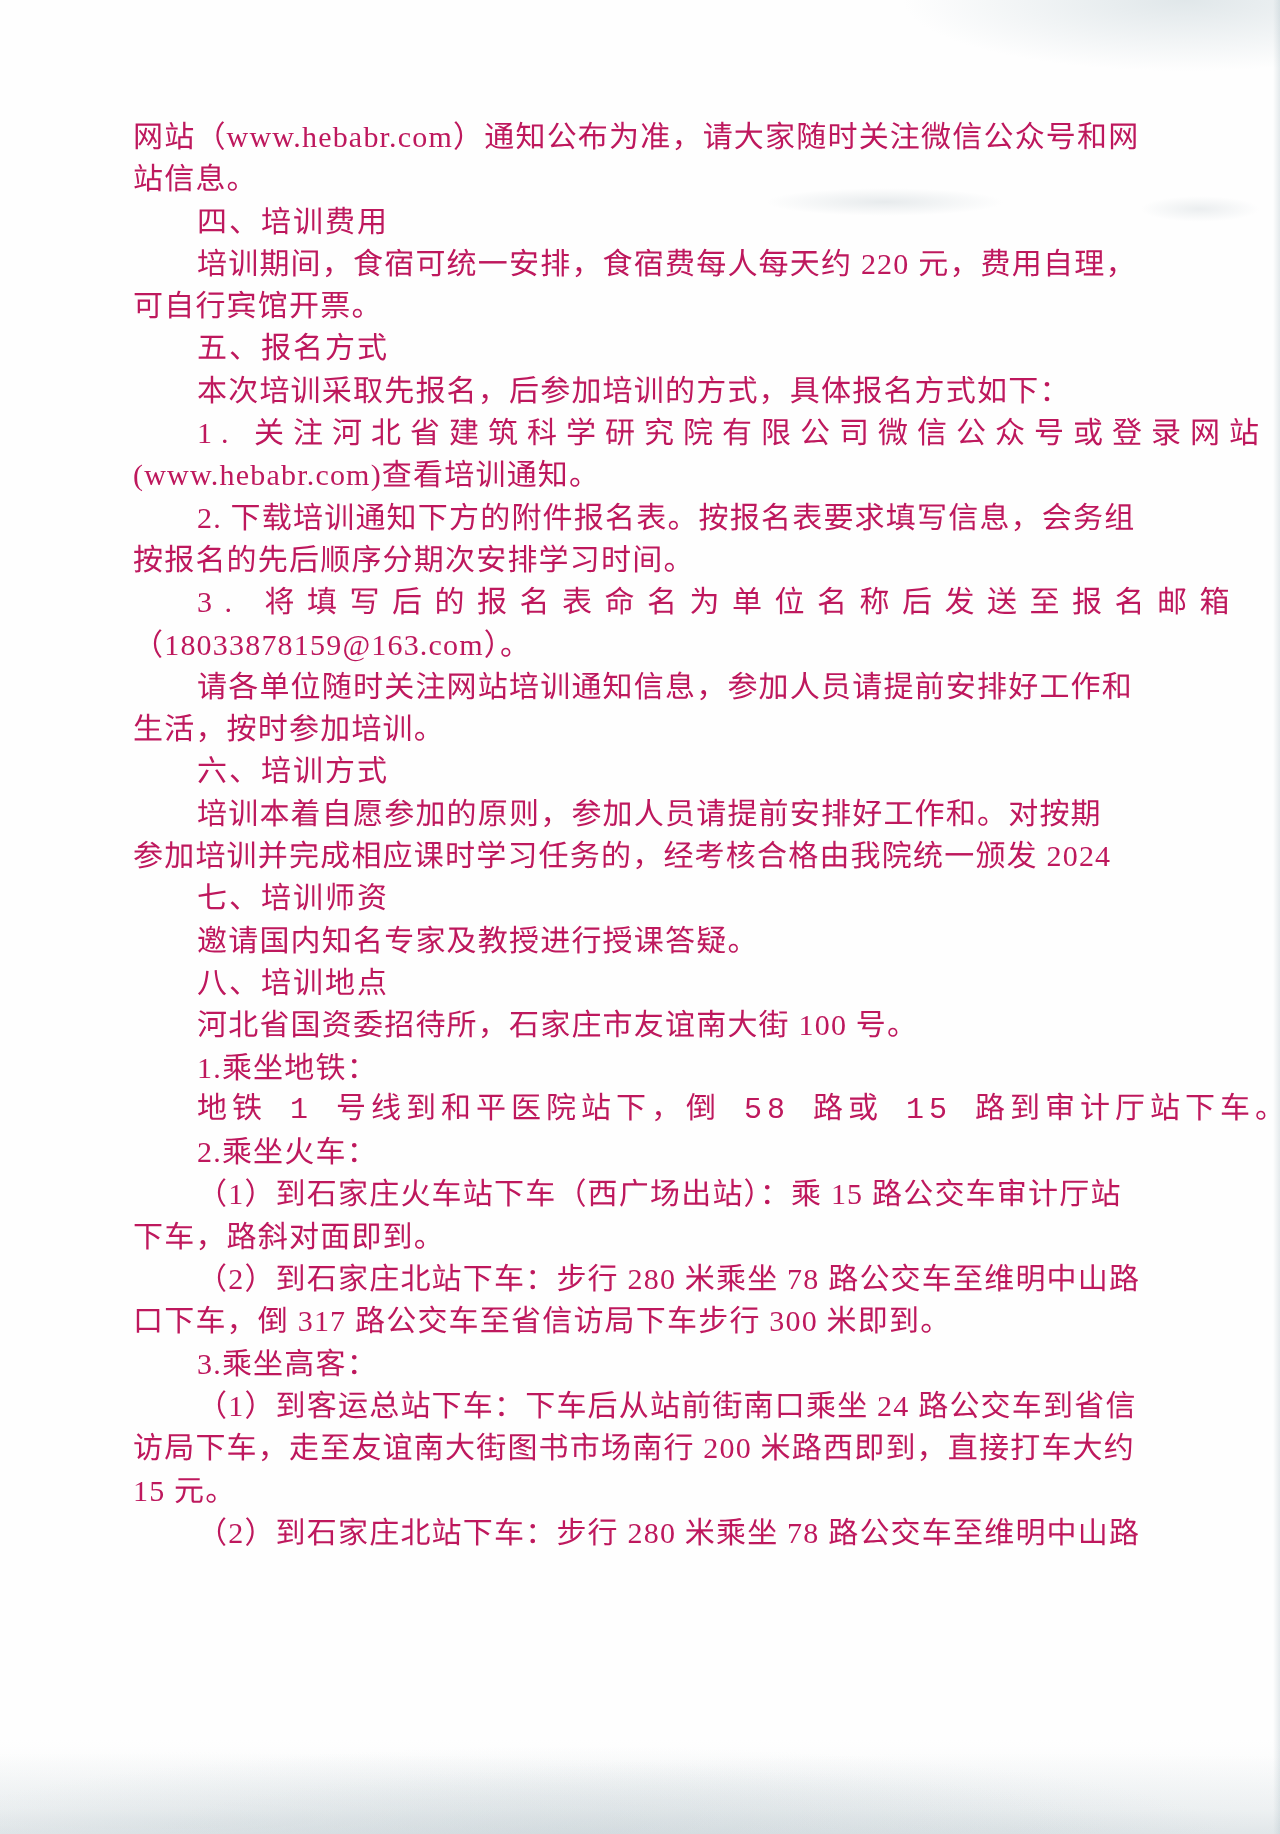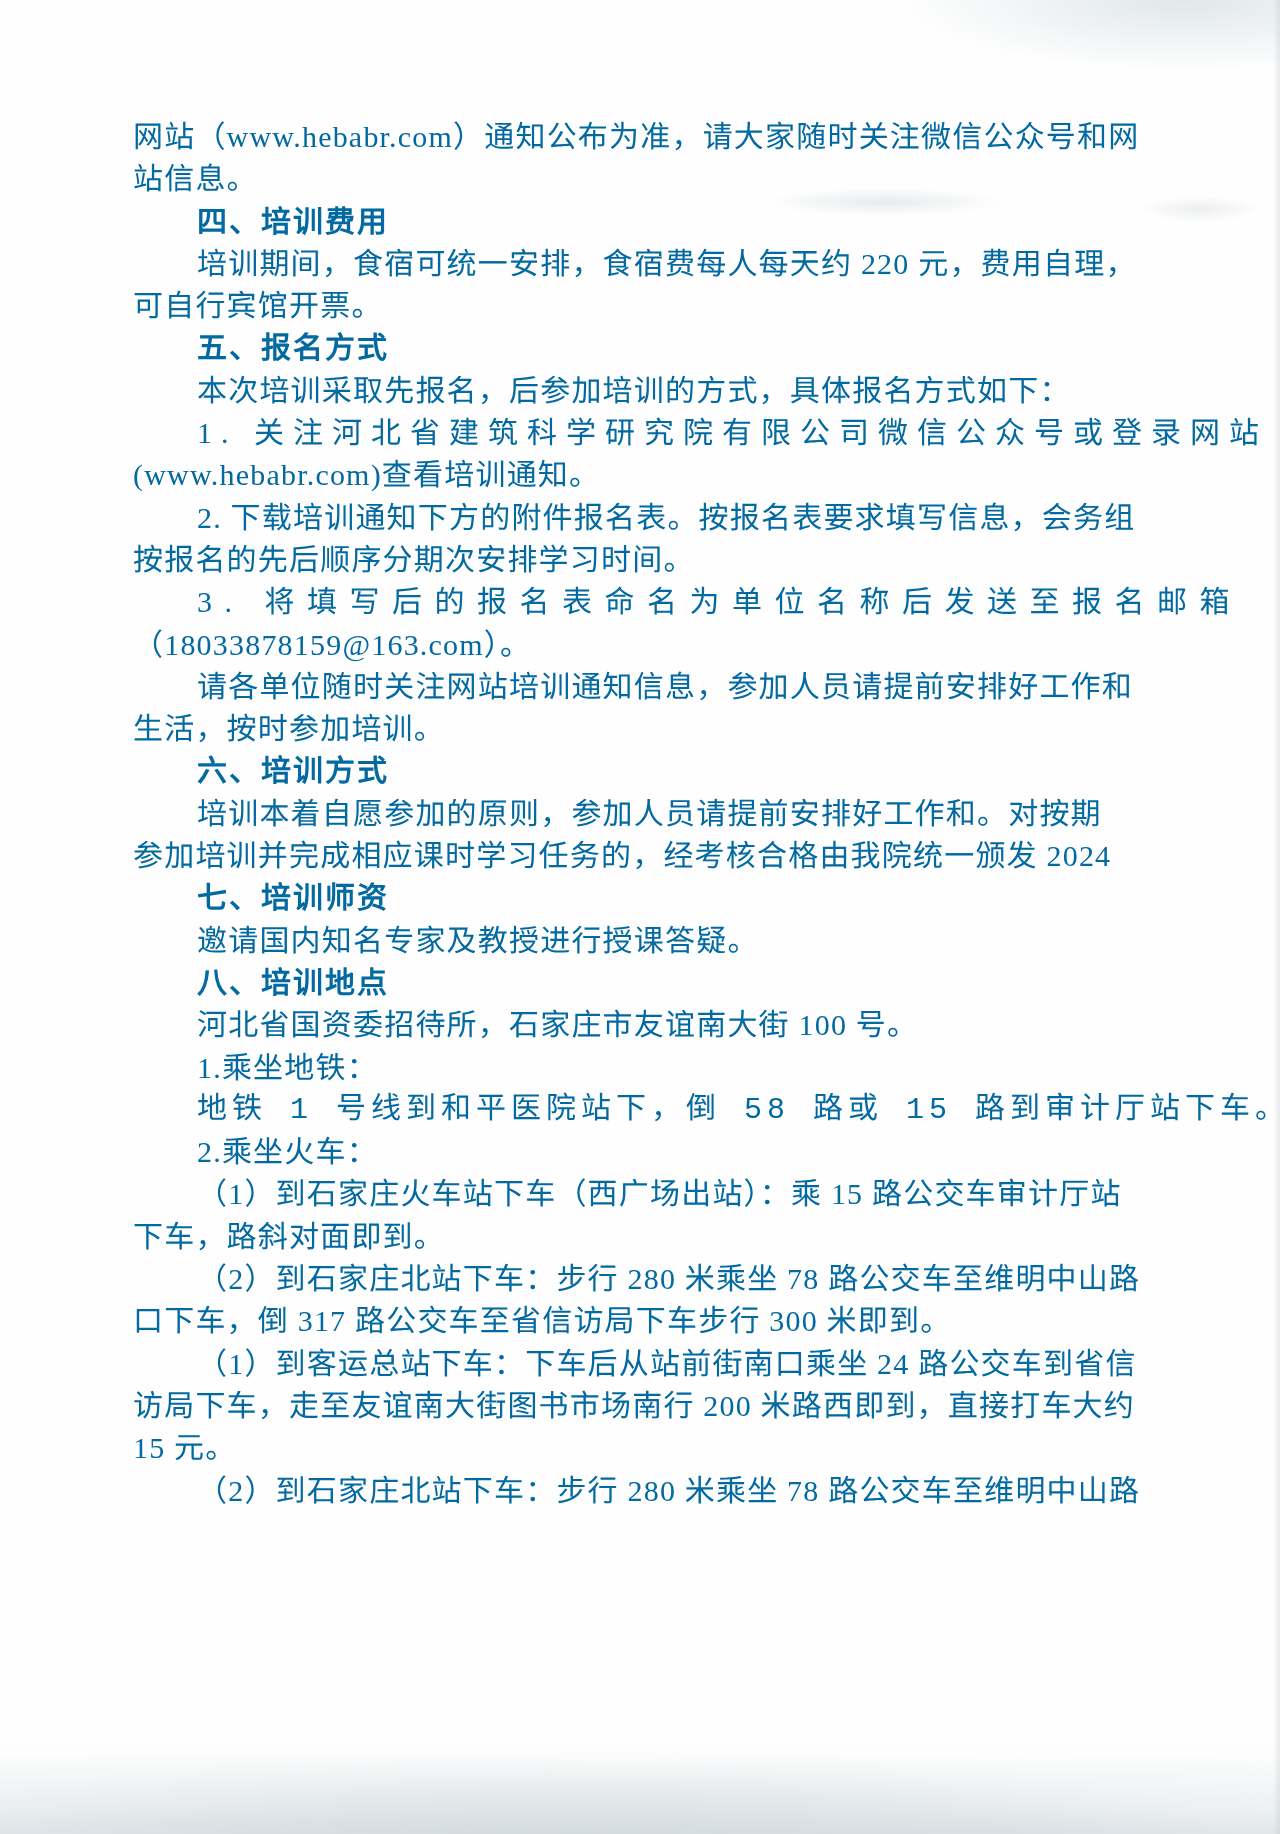--- a/index.html
+++ b/index.html
@@ -18,31 +18,31 @@
   .page {
     position: absolute;
     inset: 0;
     background: #fefefe;
   }
   .doc {
     position: absolute;
     left: 133px;
     top: 116px;
     width: 1030px;
-    color: #0369a1;
+    color: #be185d;
     font-size: 30px;
     line-height: 42.3px;
     letter-spacing: 1.2px;
   }
   .line {
     white-space: nowrap;
     min-height: 42.3px;
   }
   .line.heading {
-    font-weight: bold;
+    font-weight: normal;
     letter-spacing: 2px;
   }
   .line.indent { padding-left: 64px; }
   .line.track-mid   { letter-spacing: 5px; font-family: Liberation Mono, monospace; }
   .line.track-wide  { letter-spacing: 9px; }
   .line.track-wider { letter-spacing: 12.5px; }
 
   
   .artifact { position: absolute; pointer-events: none; }
   .art-top-right {
@@ -104,19 +104,20 @@
       <div class="line body indent track-normal">邀请国内知名专家及教授进行授课答疑。</div>
       <div class="line heading indent track-normal">八、培训地点</div>
       <div class="line body indent track-normal">河北省国资委招待所，石家庄市友谊南大街 100 号。</div>
       <div class="line body indent track-normal">1.乘坐地铁：</div>
       <div class="line body indent track-mid">地铁 1 号线到和平医院站下，倒 58 路或 15 路到审计厅站下车。</div>
       <div class="line body indent track-normal">2.乘坐火车：</div>
       <div class="line body indent track-normal">（1）到石家庄火车站下车（西广场出站）：乘 15 路公交车审计厅站</div>
       <div class="line body track-normal">下车，路斜对面即到。</div>
       <div class="line body indent track-normal">（2）到石家庄北站下车：步行 280 米乘坐 78 路公交车至维明中山路</div>
       <div class="line body track-normal">口下车，倒 317 路公交车至省信访局下车步行 300 米即到。</div>
+      <div class="line body indent track-normal">3.乘坐高客：</div>
       <div class="line body indent track-normal">（1）到客运总站下车：下车后从站前街南口乘坐 24 路公交车到省信</div>
       <div class="line body track-normal">访局下车，走至友谊南大街图书市场南行 200 米路西即到，直接打车大约</div>
       <div class="line body track-normal">15 元。</div>
       <div class="line body indent track-normal">（2）到石家庄北站下车：步行 280 米乘坐 78 路公交车至维明中山路</div>
     </div>
 
 </div>
 
 </body></html>

